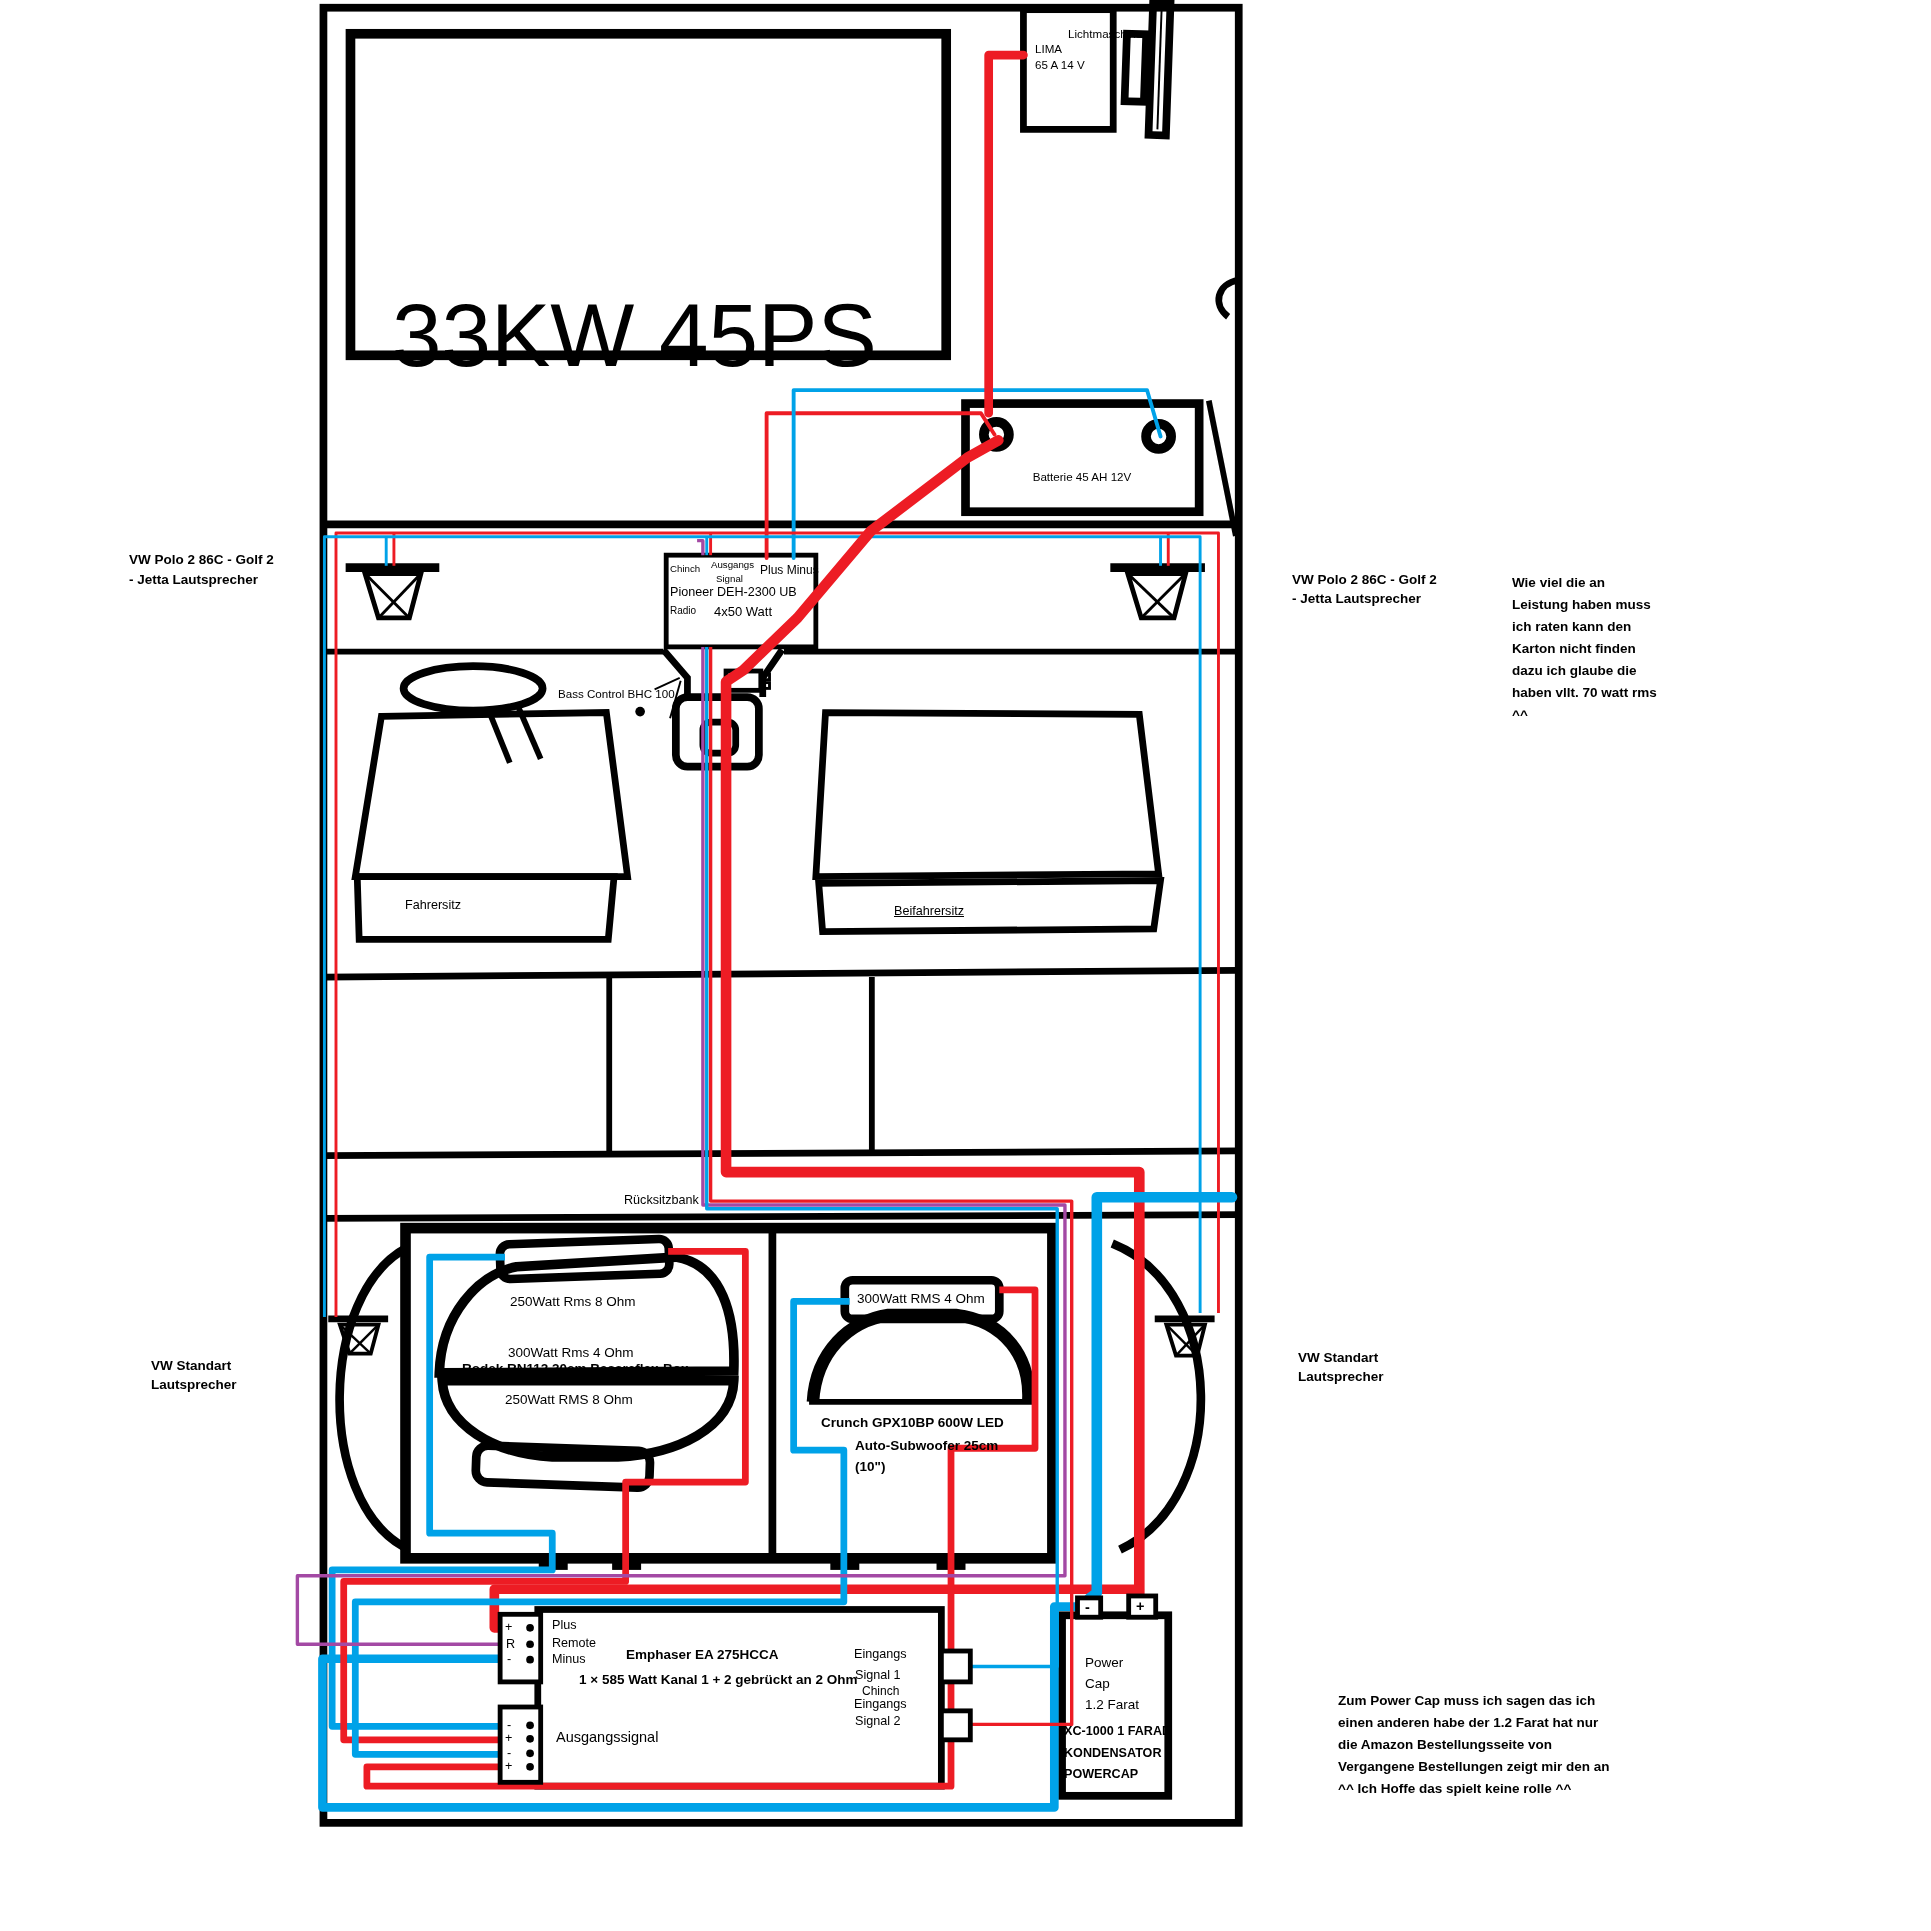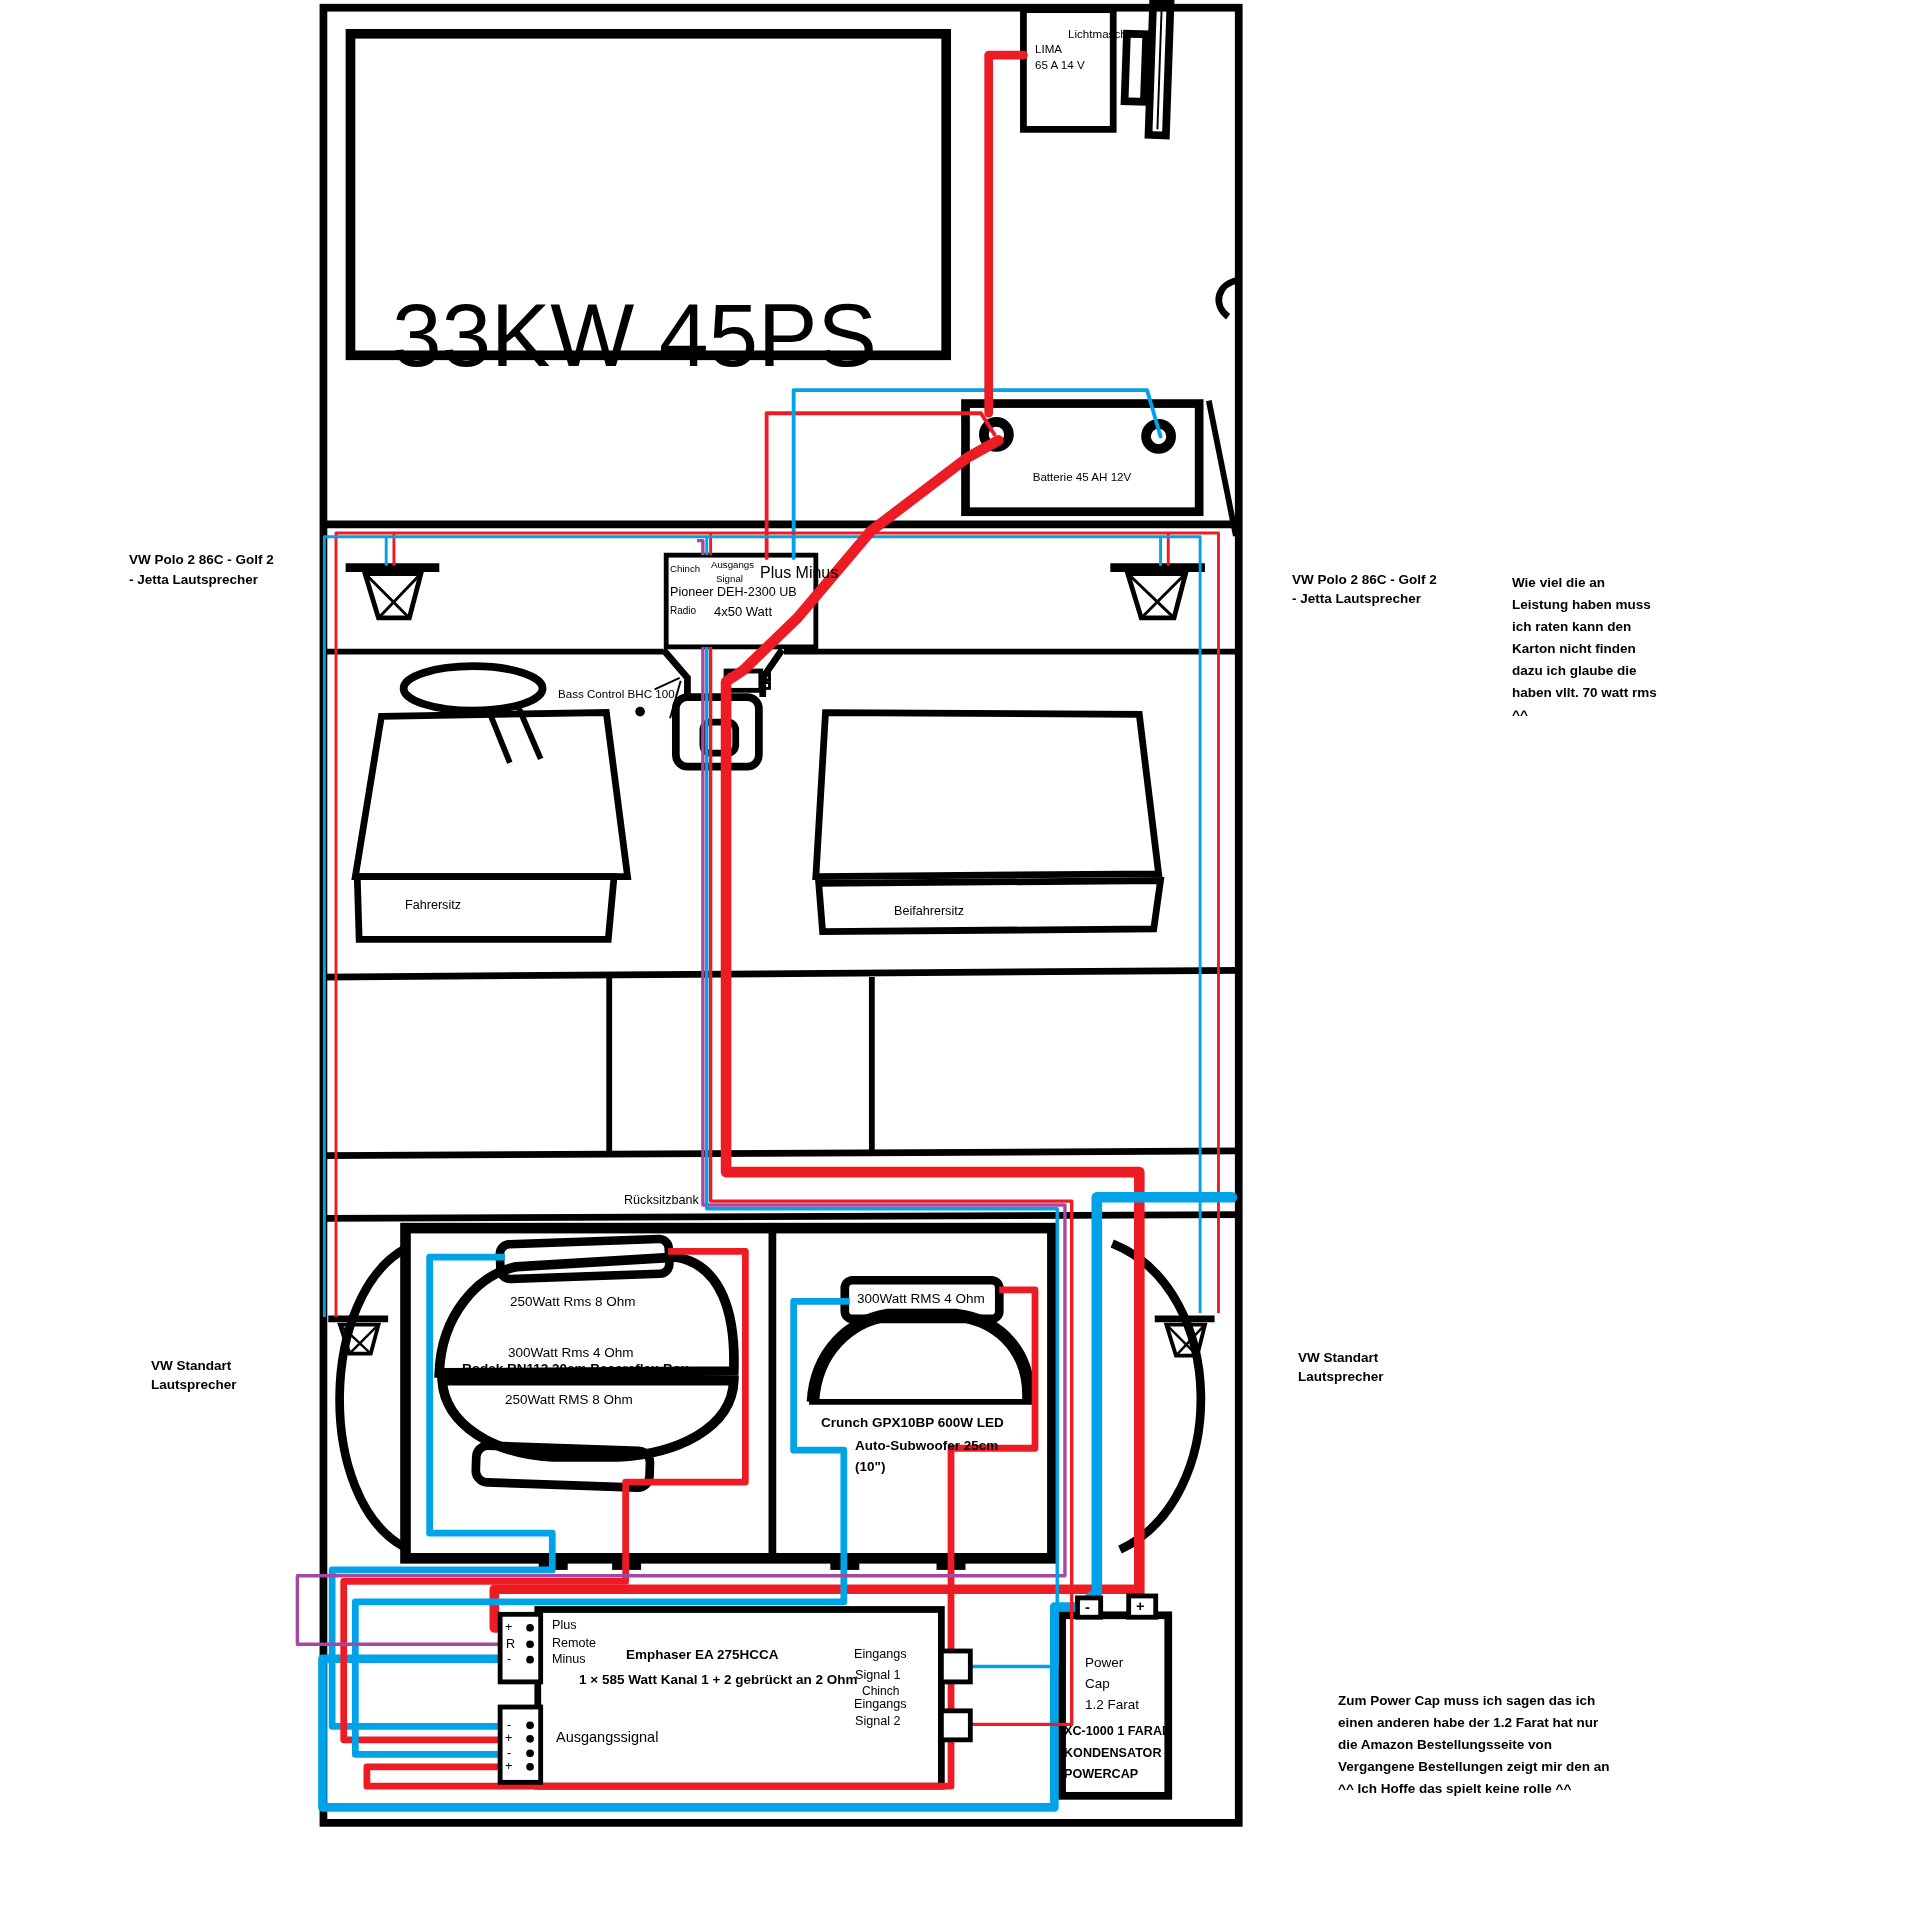--- a/index.html
+++ b/index.html
@@ -218,29 +218,29 @@
 
   <div class="lbl" style="left:1035px;top:27px;font-size:11.6px;margin-left:33px;">Lichtmaschine</div>
   <div class="lbl" style="left:1035px;top:42px;font-size:11.6px;">LIMA</div>
   <div class="lbl" style="left:1035px;top:58px;font-size:11.6px;">65 A 14 V</div>
 
   <div class="lbl ctr" style="left:967px;top:470px;width:230px;font-size:11.6px;">Batterie 45 AH 12V</div>
 
   <div class="lbl" style="left:670px;top:563px;font-size:9.7px;">Chinch</div>
   <div class="lbl" style="left:711px;top:559px;font-size:9.7px;">Ausgangs</div>
   <div class="lbl" style="left:716px;top:573px;font-size:9.7px;">Signal</div>
-  <div class="lbl" style="left:760px;top:563px;font-size:16px;">Plus Minus</div>
+  <div class="lbl" style="left:760px;top:563px;font-size:12px;">Plus Minus</div>
   <div class="lbl" style="left:670px;top:585px;font-size:12.6px;">Pioneer DEH-2300 UB</div>
   <div class="lbl" style="left:670px;top:605px;font-size:10px;">Radio</div>
   <div class="lbl" style="left:714px;top:604px;font-size:13px;">4x50 Watt</div>
 
   <div class="lbl" style="left:558px;top:687px;font-size:11.6px;">Bass Control BHC 100</div>
 
   <div class="lbl" style="left:405px;top:898px;font-size:12.6px;">Fahrersitz</div>
-  <div class="lbl" style="left:894px;top:904px;font-size:12.6px;">Beifahrersitz</div>
+  <div class="lbl" style="left:894px;top:904px;font-size:12.6px;text-decoration:underline;">Beifahrersitz</div>
   <div class="lbl" style="left:624px;top:1193px;font-size:12.6px;">Rücksitzbank</div>
 
   <div class="lbl b" style="left:129px;top:552px;font-size:13.5px;">VW Polo 2 86C - Golf 2</div>
   <div class="lbl b" style="left:129px;top:572px;font-size:13.5px;">- Jetta Lautsprecher</div>
   <div class="lbl b" style="left:1292px;top:572px;font-size:13.5px;">VW Polo 2 86C - Golf 2</div>
   <div class="lbl b" style="left:1292px;top:591px;font-size:13.5px;">- Jetta Lautsprecher</div>
   <div class="lbl b" style="left:151px;top:1358px;font-size:13.5px;">VW Standart</div>
   <div class="lbl b" style="left:151px;top:1377px;font-size:13.5px;">Lautsprecher</div>
   <div class="lbl b" style="left:1298px;top:1350px;font-size:13.5px;">VW Standart</div>
   <div class="lbl b" style="left:1298px;top:1369px;font-size:13.5px;">Lautsprecher</div>

